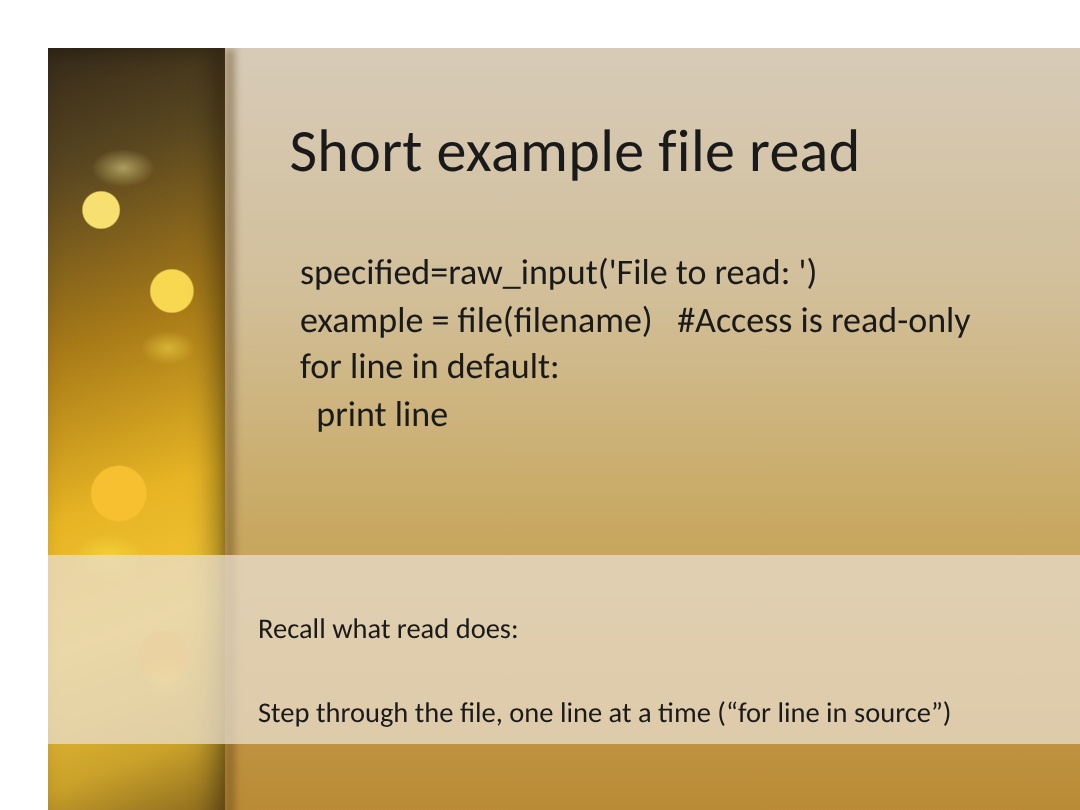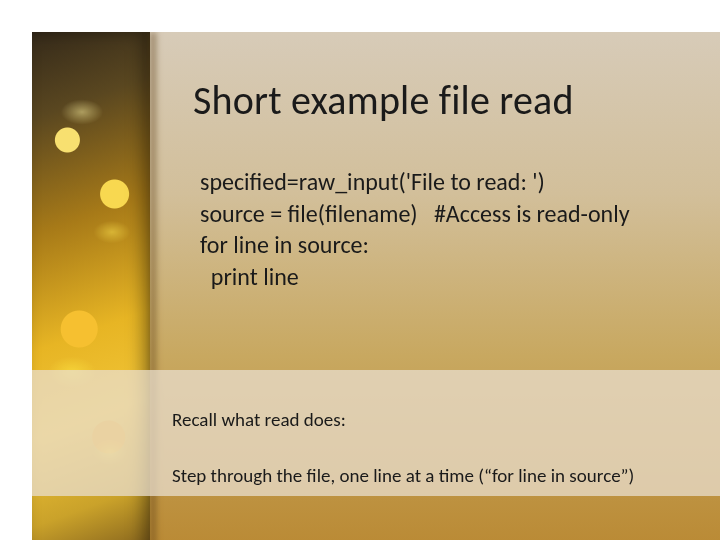--- a/index.html
+++ b/index.html
@@ -95,22 +95,22 @@
 </head>
 <body>
 
 <div class="slide">
 
   <div class="leaf-strip"></div>
 
   <div class="title">Short example file read</div>
 
   <div class="code-block"><span>specified=raw_input('File to read: ')</span>
-<span>source = file(filename)   #Access is read-only</span>
-<span>for line in source:</span>
+<span>example = file(filename)   #Access is read-only</span>
+<span>for line in default:</span>
 <span>  print line</span></div>
 
   <div class="explain-band"></div>
   <div class="explain-text">
     <div>Recall what read does:</div>
     <div>Step through the file, one line at a time (“for line in source”)</div>
   </div>
 
 </div>
 

